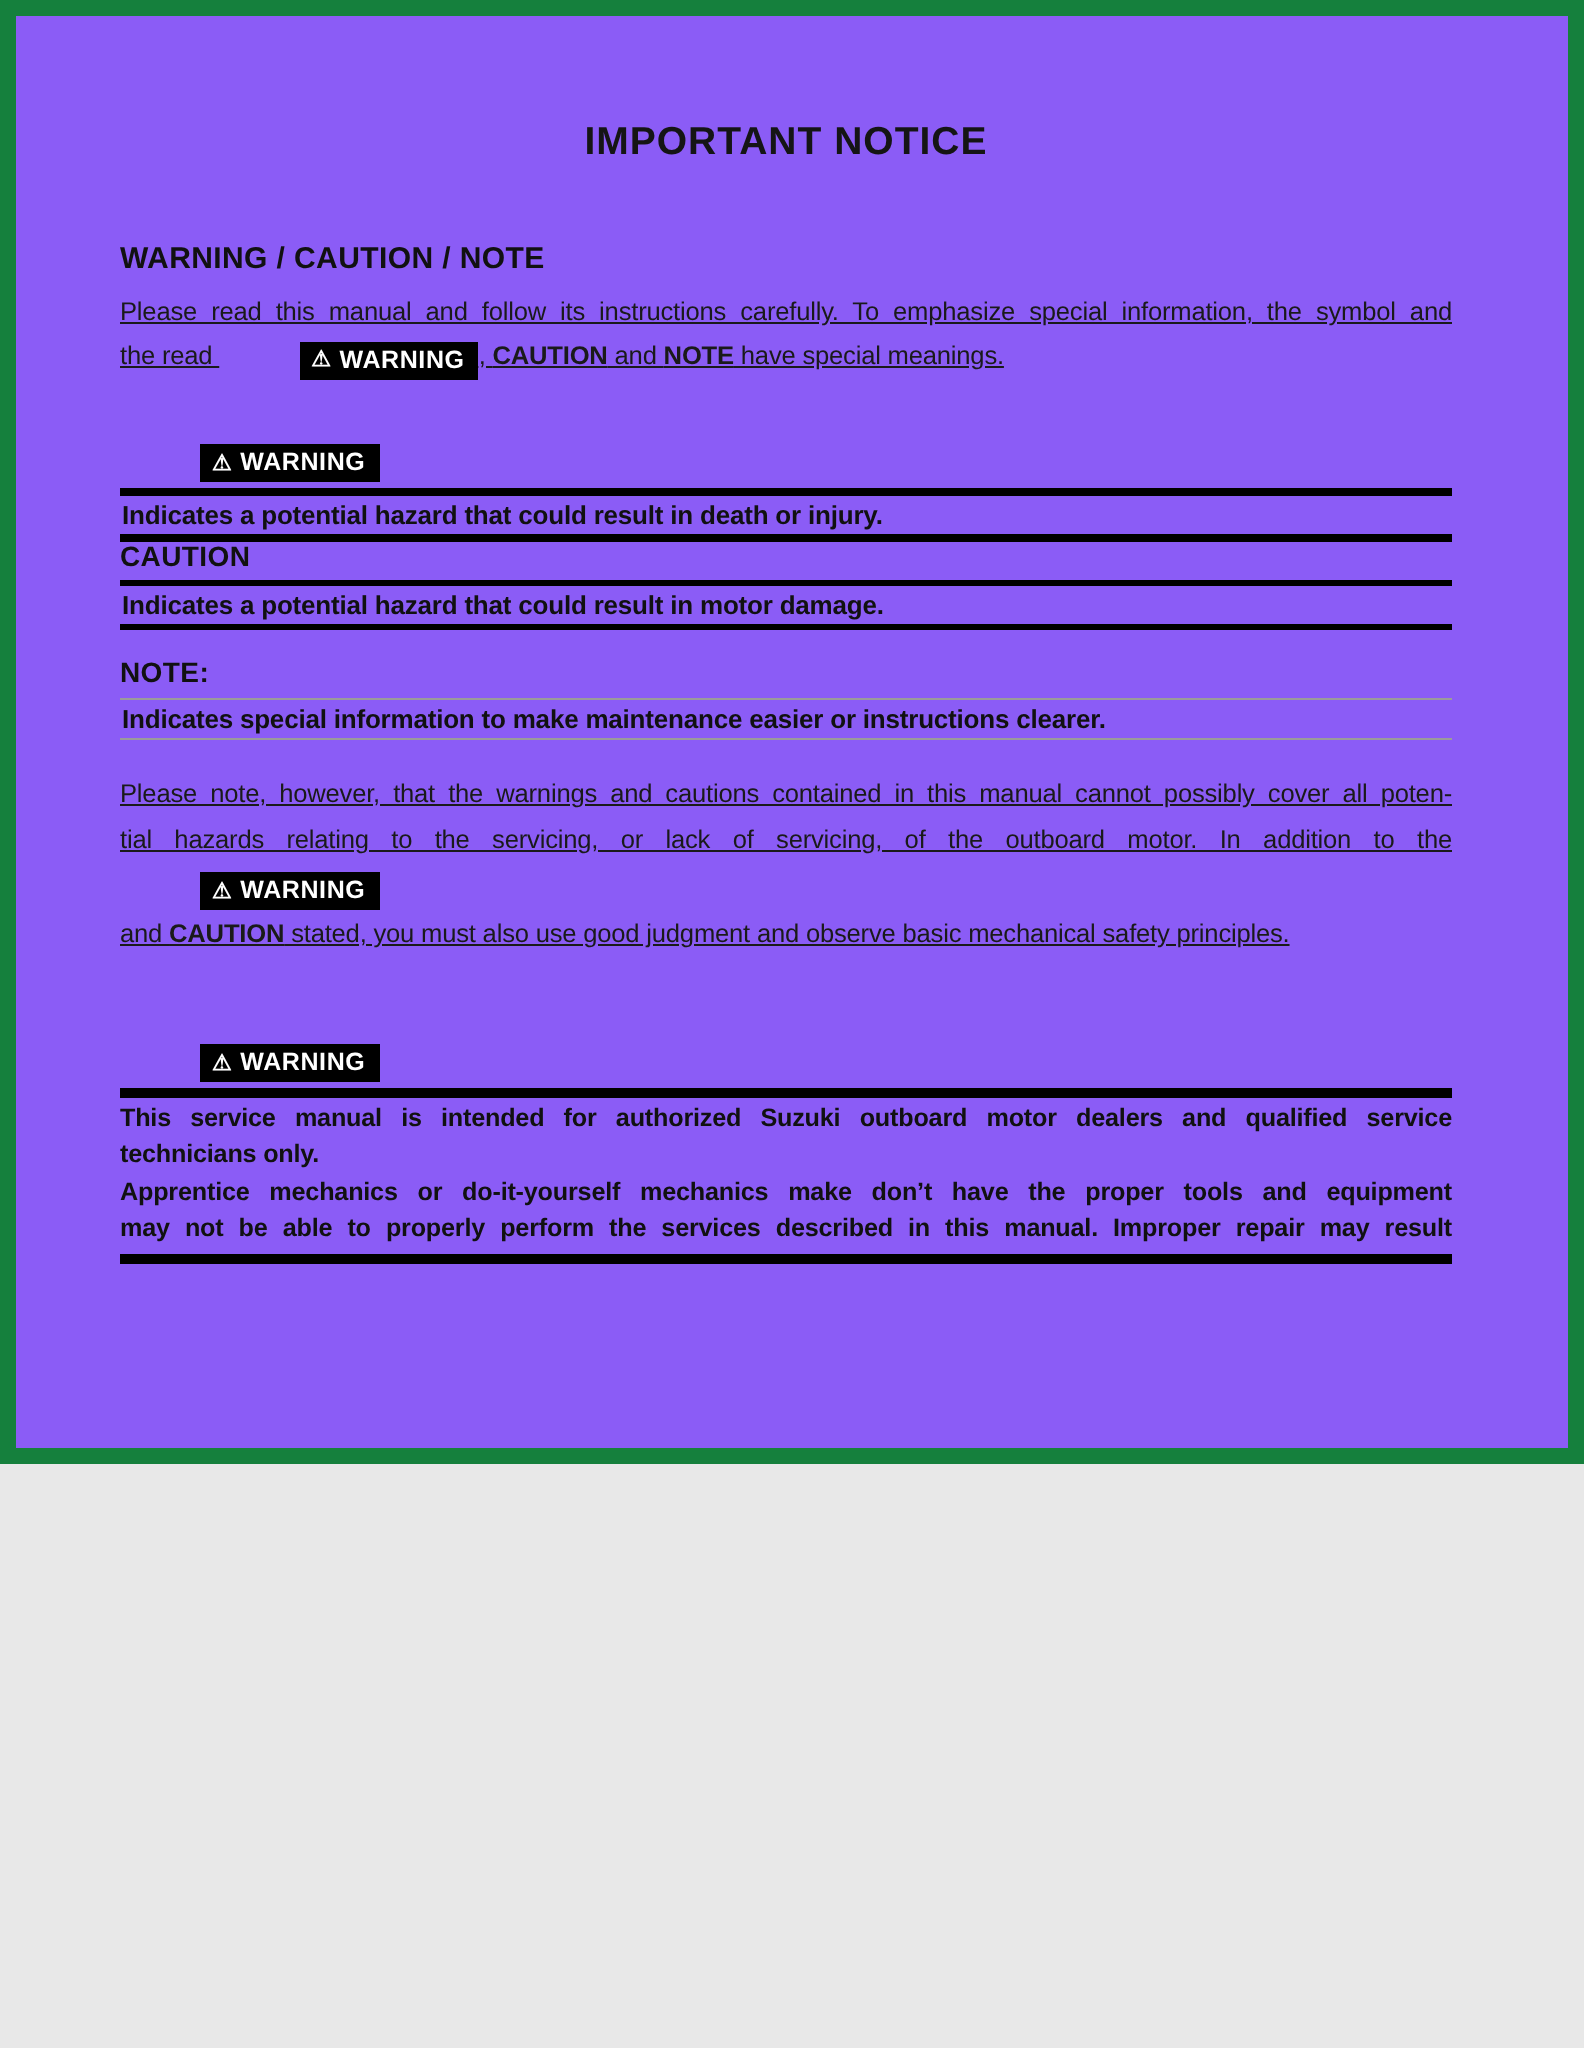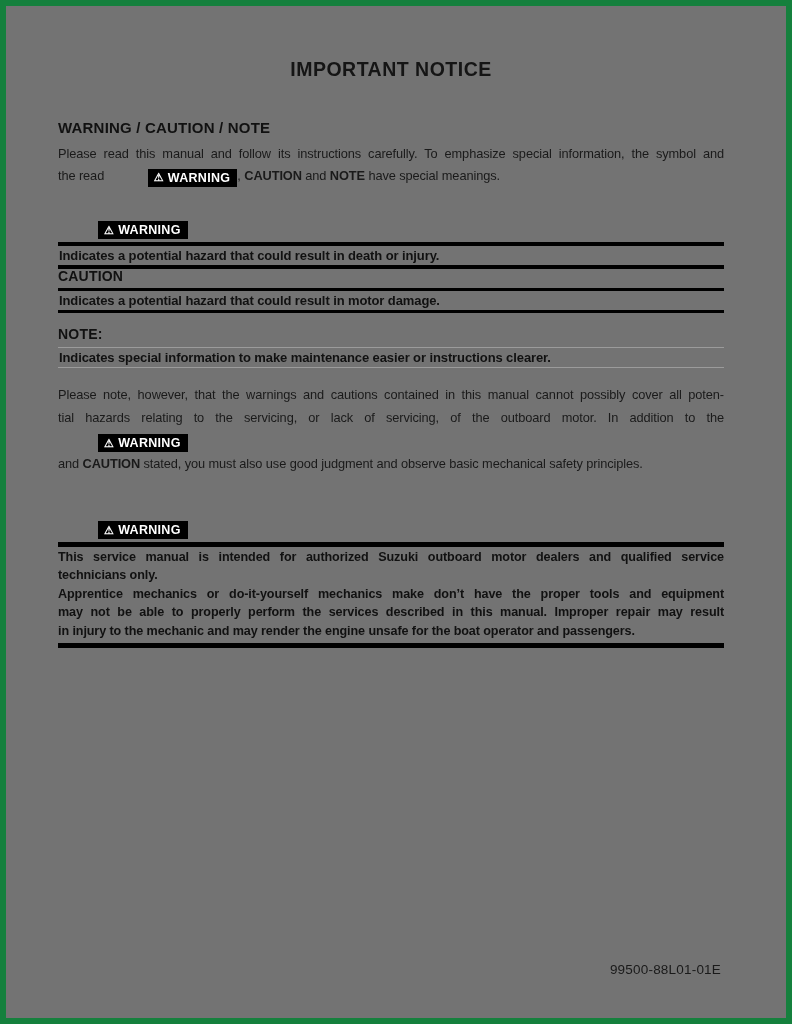--- a/index.html
+++ b/index.html
@@ -2,23 +2,23 @@
 <html><head>
 <meta charset="utf-8">
 <style>
   * { margin: 0; padding: 0; box-sizing: border-box; }
   html, body { background: #e8e8e8; }
   body { font-family: "Liberation Sans", sans-serif; }
 
   .page {
     position: relative;
     width: 792px;
-    height: 1024px;
-    background: #737373;
-    border: 6px solid #15803d;
+    height: 732px;
+    background: #8b5cf6;
+    border: 8px solid #15803d;
     color: #111111;
     overflow: hidden;
   }
 
   .content {
     position: absolute;
     left: 52px;
     top: 0;
     width: 666px;
     height: 100%;
@@ -39,21 +39,21 @@
   
   .section-heading {
     position: absolute;
     top: 113px;
     font-size: 15px;
     font-weight: bold;
     letter-spacing: 0.2px;
   }
 
   
-  .para { font-size: 12.8px; letter-spacing: -0.1px; color: #1a1a1a; }
+  .para { font-size: 12.8px; letter-spacing: -0.1px; color: #1a1a1a; text-decoration: underline; }
   .para .ln { line-height: 21.5px; white-space: normal; }
   .para-1 { position: absolute; top: 137px; width: 100%; }
   .para-2 { position: absolute; top: 377px; width: 100%; }
   .para-2 .ln { line-height: 23px; }
   .ln.flush { text-align: justify; text-align-last: justify; }
   .b { font-weight: bold; }
 
   
   .badge {
     display: inline-block;
@@ -160,21 +160,20 @@
     </div>
 
     <div class="sig-box sig-box-service">
       <span class="badge"><span class="tri">⚠</span><span>WARNING</span></span>
       <div class="bar-heavy"></div>
       <div class="service-lines">
         <div class="ln flush">This service manual is intended for authorized Suzuki outboard motor dealers and qualified service</div>
         <div class="ln">technicians only.</div>
         <div class="ln flush">Apprentice mechanics or do-it-yourself mechanics make don’t have the proper tools and equipment</div>
         <div class="ln flush">may not be able to properly perform the services described in this manual. Improper repair may result</div>
-        <div class="ln">in injury to the mechanic and may render the engine unsafe for the boat operator and passengers.</div>
       </div>
       <div class="bar-heavy"></div>
     </div>
 
     <div class="footer-code">99500-88L01-01E</div>
 
   </div>
 </div>
 
 </body></html>

